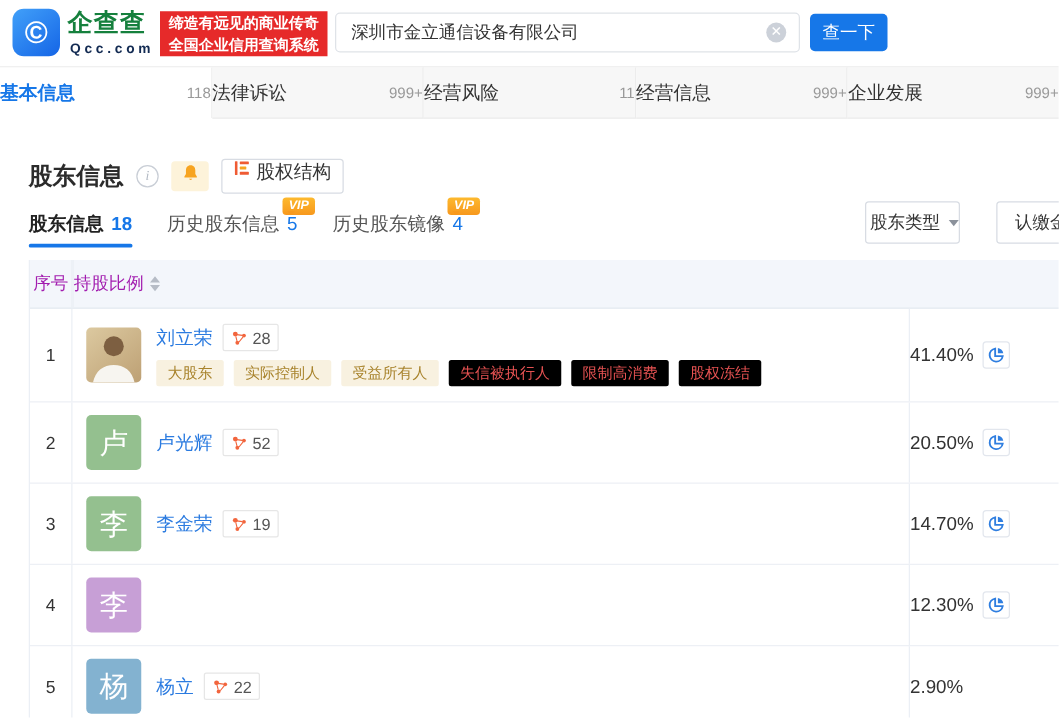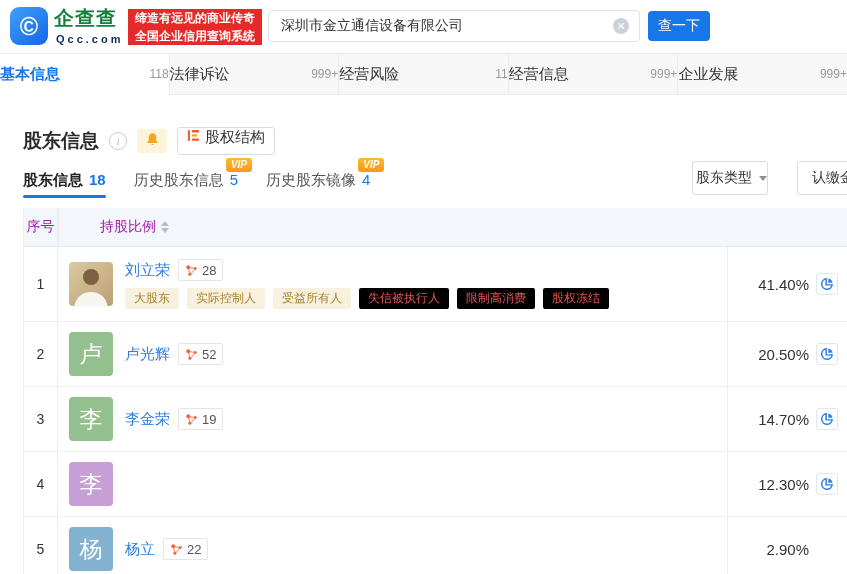--- a/index.html
+++ b/index.html
@@ -59,21 +59,21 @@
     box-sizing:border-box;cursor:pointer;white-space:nowrap}
   #type-btn{left:692px;width:76px}
   #capital-btn{left:797px;width:84px;justify-content:flex-start;padding-left:14px}
   .caret-down{width:0;height:0;border:4px solid transparent;border-top:5px solid #8b919b;margin-top:4px}
   
   .table{position:absolute;left:23px;top:208px;width:824px;border-left:1px solid #ebeff5;box-sizing:border-box}
   .thead{display:flex;height:38px;background:#f3f6fb;border-bottom:1px solid #e4e9f0;font-size:14px;color:#a21caf}
   .col-idx{width:34px;display:flex;justify-content:center;align-items:center;border-right:1px solid #ebeff5;
     box-sizing:border-box;align-self:stretch;flex:none}
   .col-name{flex:1;display:flex;align-items:center;justify-content:center;min-width:0}
-  .col-ratio{width:120px;border-left:1px solid #ebeff5;display:flex;align-items:center;justify-content:flex-end;
+  .col-ratio{width:120px;border-left:1px solid #ebeff5;display:flex;align-items:center;
     padding-right:9px;box-sizing:border-box;align-self:stretch;flex:none}
   .sort{display:flex;flex-direction:column;gap:2px;margin-left:5px}
   .sort i{width:0;height:0;border:4px solid transparent;display:block}
   .sort .up{border-bottom:5px solid #b6bcc6}
   .sort .dn{border-top:5px solid #b6bcc6}
   .trow{display:flex;height:64px;border-bottom:1px solid #edf0f5;font-size:14px;color:#333}
   .trow.tall{height:74px}
   .cell-name{justify-content:flex-start;padding-left:11px;box-sizing:border-box}
   .avatar{width:44px;height:44px;border-radius:4px;flex:none;display:flex;align-items:center;justify-content:center;
     font-size:23px;color:#fff;margin-right:12px;cursor:pointer;overflow:hidden}

